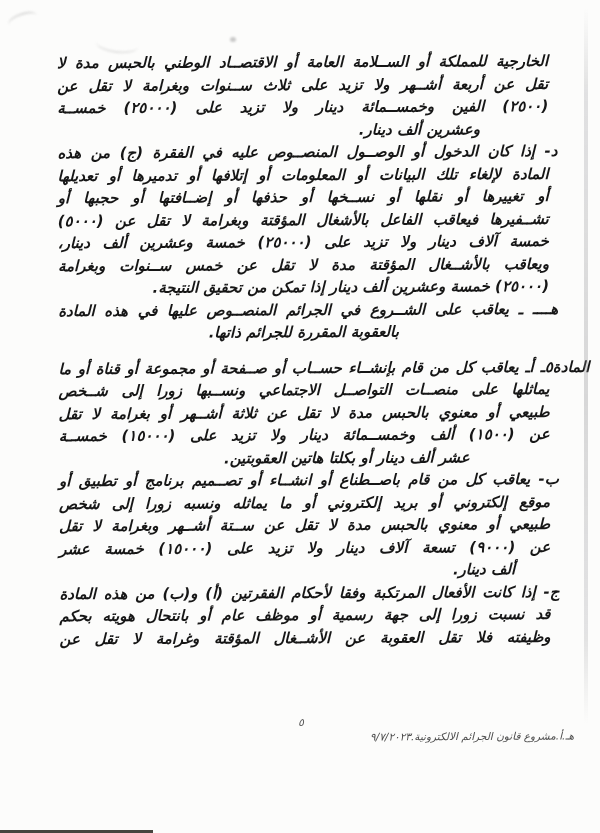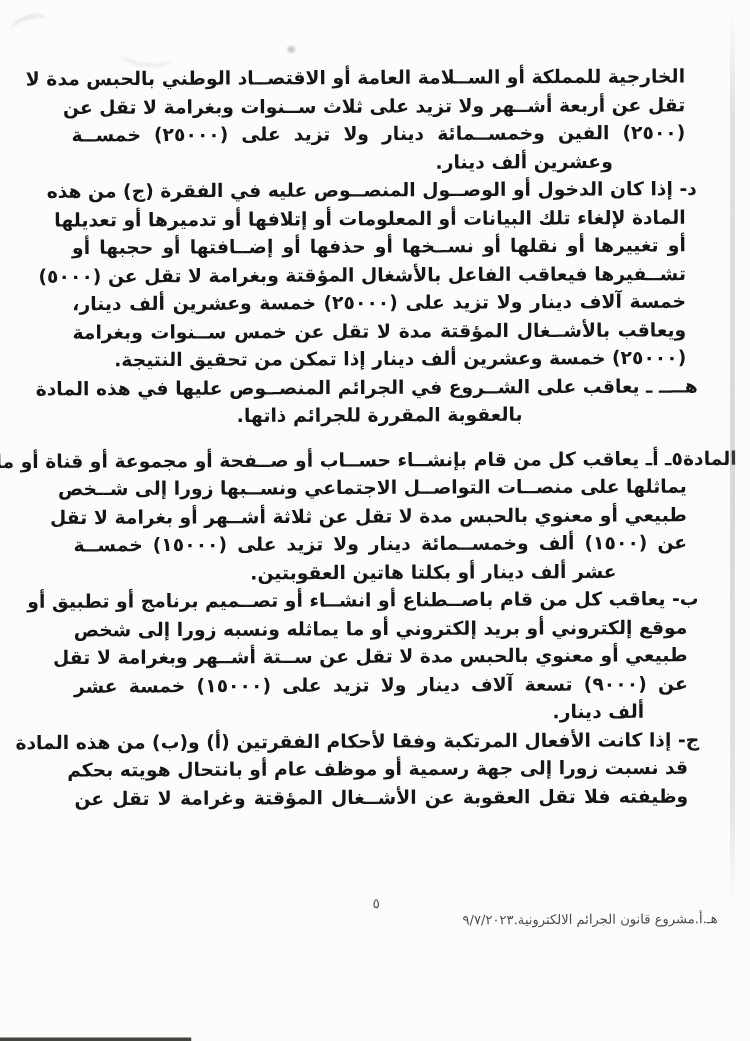--- a/index.html
+++ b/index.html
@@ -8,20 +8,21 @@
     width: 600px;
     height: 833px;
     background: #ffffff;
     font-family: "DejaVu Sans", sans-serif;
     overflow: hidden;
   }
   .page {
     position: absolute;
     inset: 0;
     background: #fcfcfb;
+    font-style: italic;
   }
   
   .text-col {
     position: absolute;
     top: 50px;
     right: 43px;
     width: 500px;
     direction: rtl;
     transform: rotate(-0.25deg);
     transform-origin: top right;

